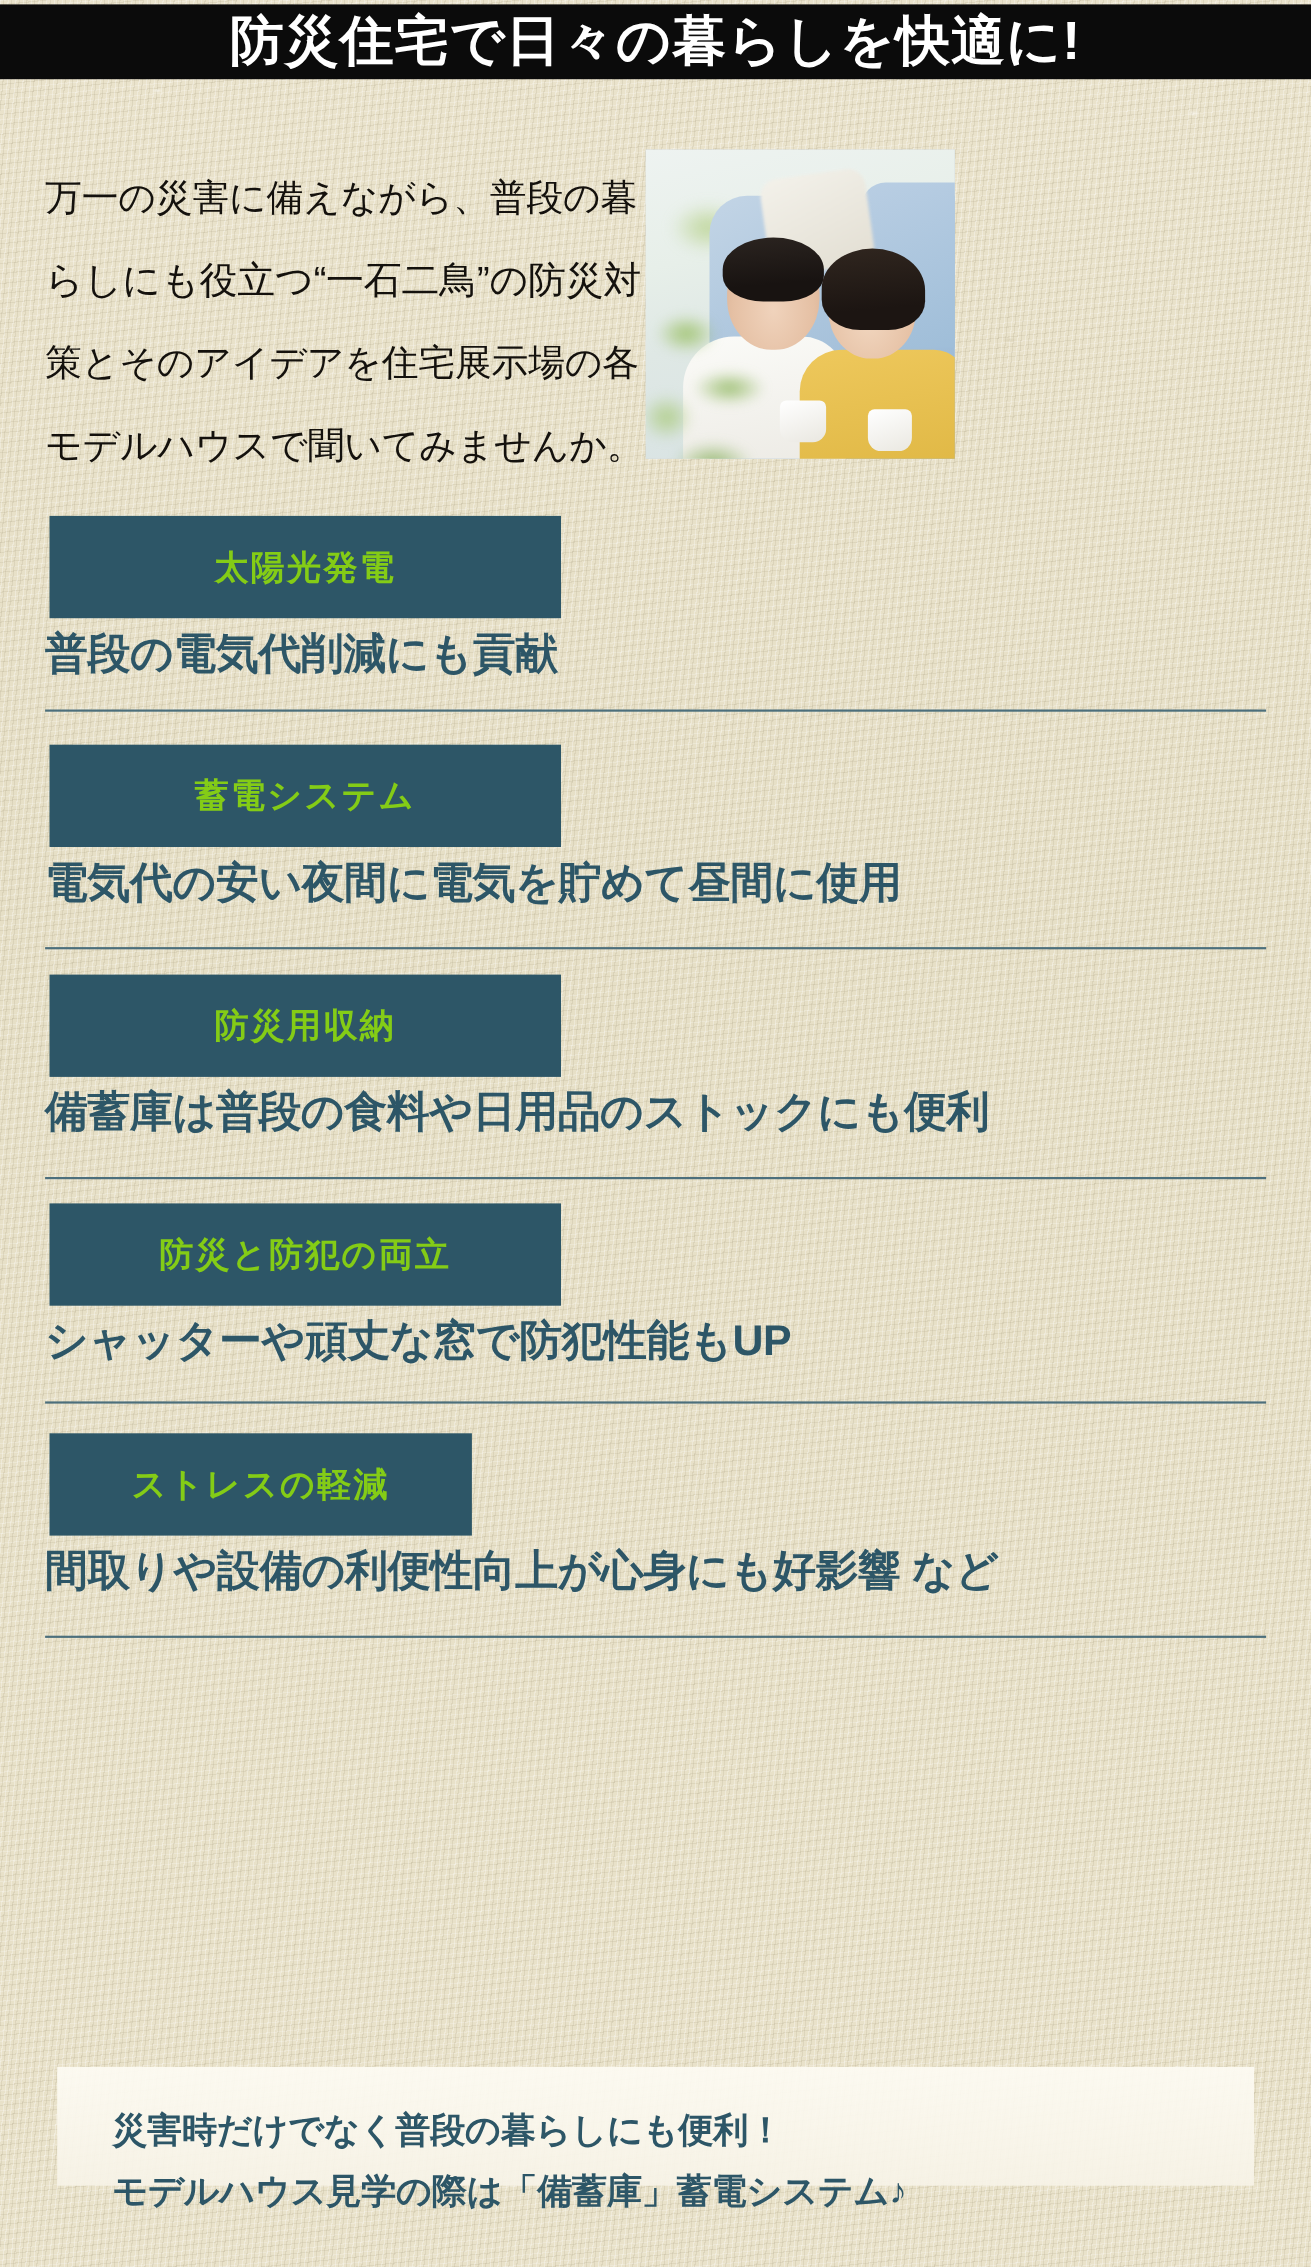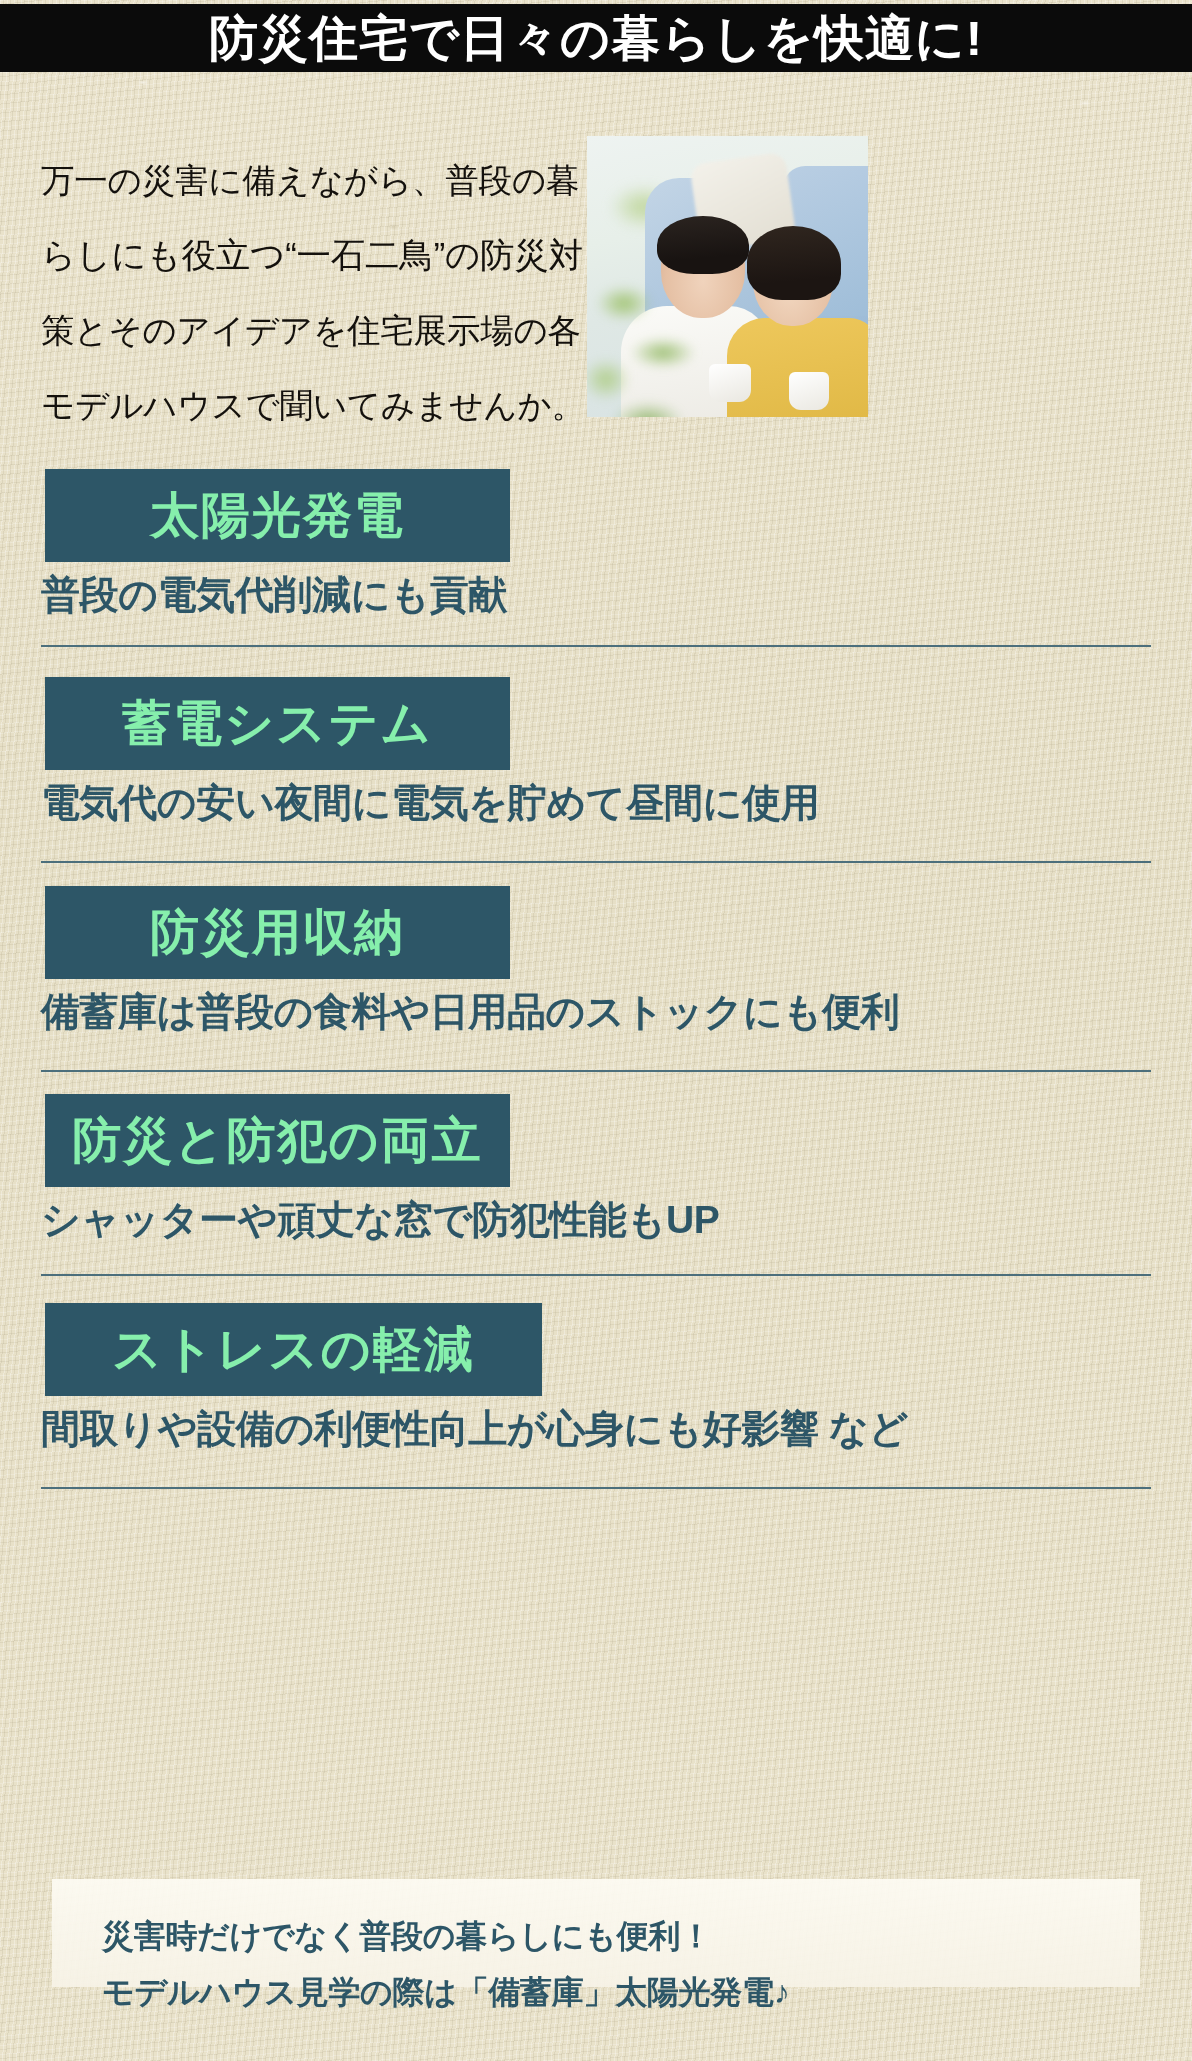--- a/index.html
+++ b/index.html
@@ -192,22 +192,22 @@
     left: 45px;
     top: 0;
     width: 465px;
     height: 93px;
     background: #2d5667;
     display: flex;
     align-items: center;
     justify-content: center;
   }
   .feature-badge-label {
-    color: #86efac;
-    font-size: 49px;
+    color: #84cc16;
+    font-size: 31px;
     font-weight: bold;
     letter-spacing: 2px;
     white-space: nowrap;
     line-height: 1;
   }
   .feature-caption {
     position: absolute;
     left: 41px;
     top: 105px;
     color: #2d5667;
@@ -306,25 +306,25 @@
 
   <div class="feature" id="feature-3" style="top: 1094px;">
     <div class="feature-badge" style="width: 465px;">
       <span class="feature-badge-label">防災と防犯の両立</span>
     </div>
     <div class="feature-caption">シャッターや頑丈な窓で防犯性能もUP</div>
     <div class="feature-rule" style="top: 180px;"></div>
   </div>
 
   <div class="feature" id="feature-4" style="top: 1303px;">
-    <div class="feature-badge" style="width: 497px;">
+    <div class="feature-badge" style="width: 384px;">
       <span class="feature-badge-label">ストレスの軽減</span>
     </div>
     <div class="feature-caption">間取りや設備の利便性向上が心身にも好影響 など</div>
     <div class="feature-rule" style="top: 184px;"></div>
   </div>
 
   <div class="footer-note">
     <div class="footer-line l1">災害時だけでなく普段の暮らしにも便利！</div>
-    <div class="footer-line l2">モデルハウス見学の際は「備蓄庫」太陽光発電♪</div>
+    <div class="footer-line l2">モデルハウス見学の際は「備蓄庫」蓄電システム♪</div>
   </div>
 
 </div>
 
 </body></html>

